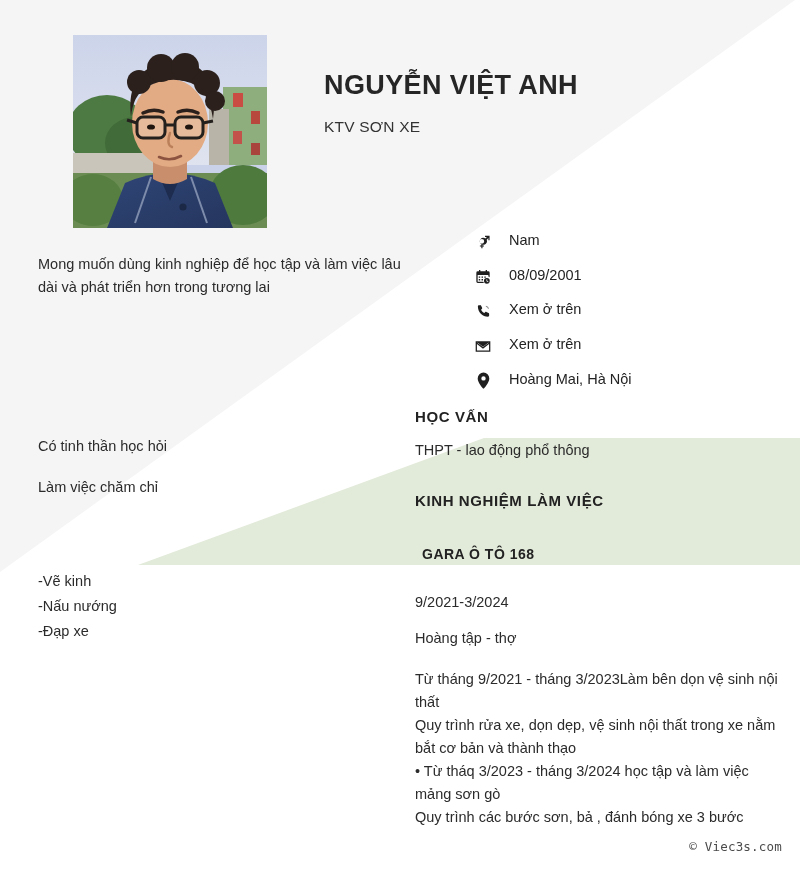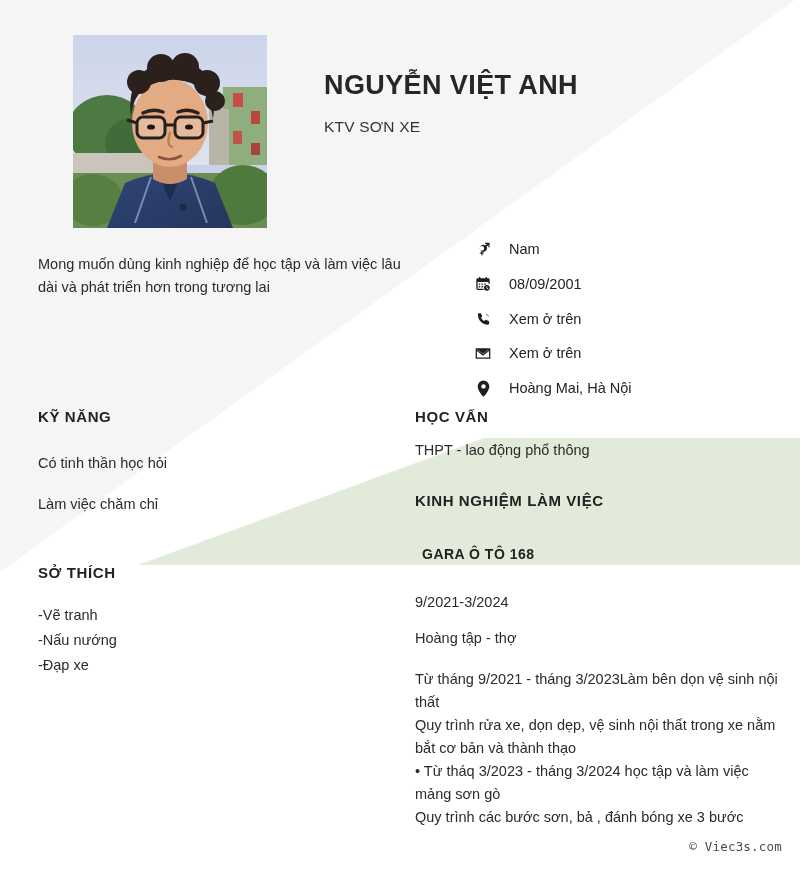--- a/index.html
+++ b/index.html
@@ -85,21 +85,20 @@
 
   
   .contact {
     position: absolute;
     left: 472px;
     top: 232px;
     width: 320px;
   }
   .contact-row {
     display: flex;
-    align-items: center;
     height: 34.7px;
   }
   .contact-icon {
     width: 22px;
     height: 20px;
     flex: 0 0 22px;
     display: flex;
     align-items: center;
     justify-content: center;
     color: #1f1f1f;
@@ -310,29 +309,27 @@
           <svg width="13" height="17" viewBox="0 0 18 24" fill="currentColor">
             <path d="M9 .8a8.2 8.2 0 0 0-8.2 8.2c0 6 7.4 14 7.7 14.4.3.3.7.3 1 0 .3-.4 7.7-8.4 7.7-14.4A8.2 8.2 0 0 0 9 .8zm0 11.3a3.1 3.1 0 1 1 0-6.2 3.1 3.1 0 0 1 0 6.2z"></path>
           </svg>
         </span>
         <span class="contact-text">Hoàng Mai, Hà Nội</span>
       </div>
 
     </div>
 
     <div class="col-left">
-      <div class="sec-head">KỸ NĂNG</div>
       <div class="gap-a"></div>
       <div class="body-txt skill-item">Có tinh thần học hỏi</div>
       <div class="body-txt skill-item">Làm việc chăm chỉ</div>
 
       <div class="gap-c"></div>
-      <div class="sec-head">SỞ THÍCH</div>
       <div class="gap-f"></div>
-      <div class="list-tight">-Vẽ tranh</div>
+      <div class="list-tight">-Vẽ kinh</div>
       <div class="list-tight">-Nấu nướng</div>
       <div class="list-tight">-Đạp xe</div>
     </div>
 
     <div class="col-right">
       <div class="sec-head">HỌC VẤN</div>
       <div class="gap-e"></div>
       <div class="body-txt">THPT - lao động phổ thông</div>
 
       <div class="gap-c"></div>

